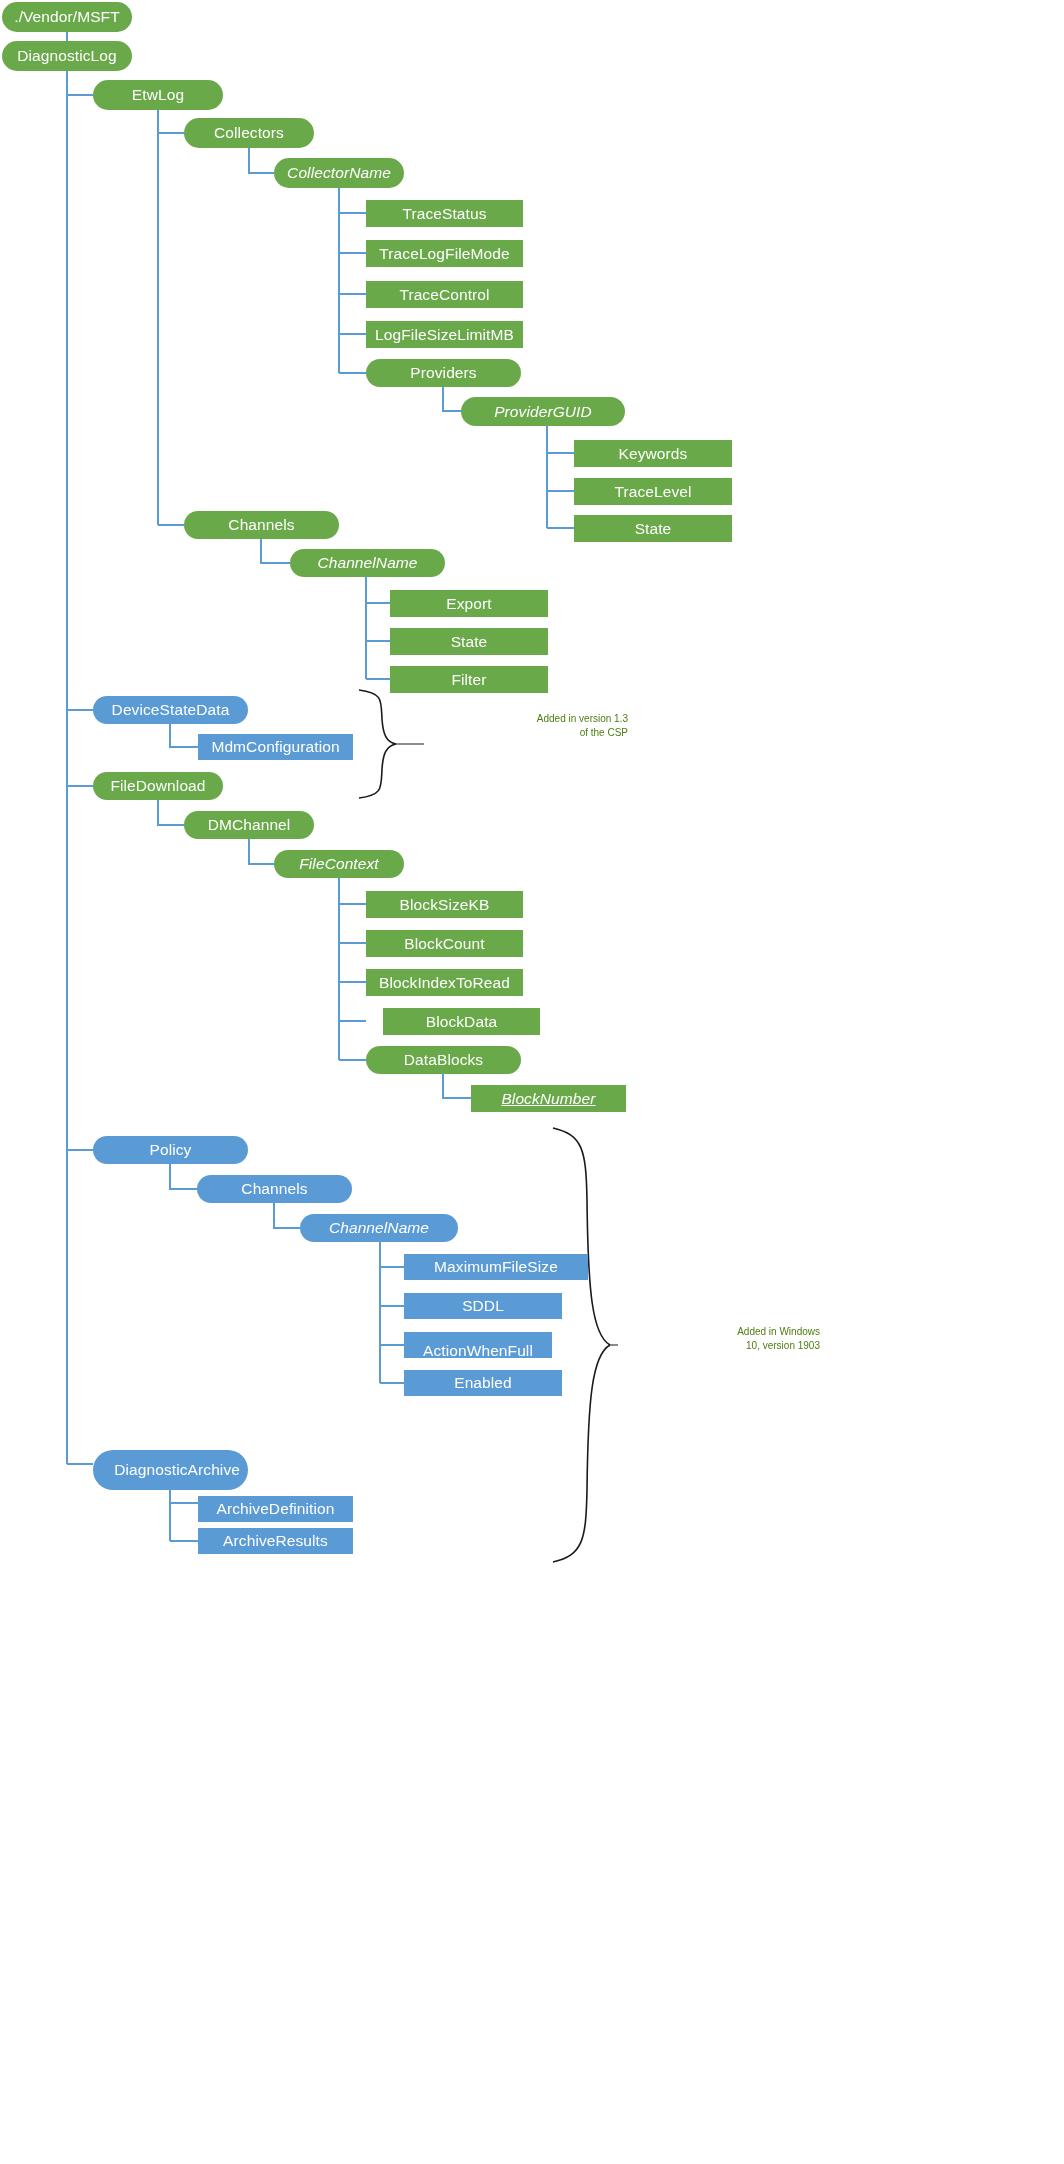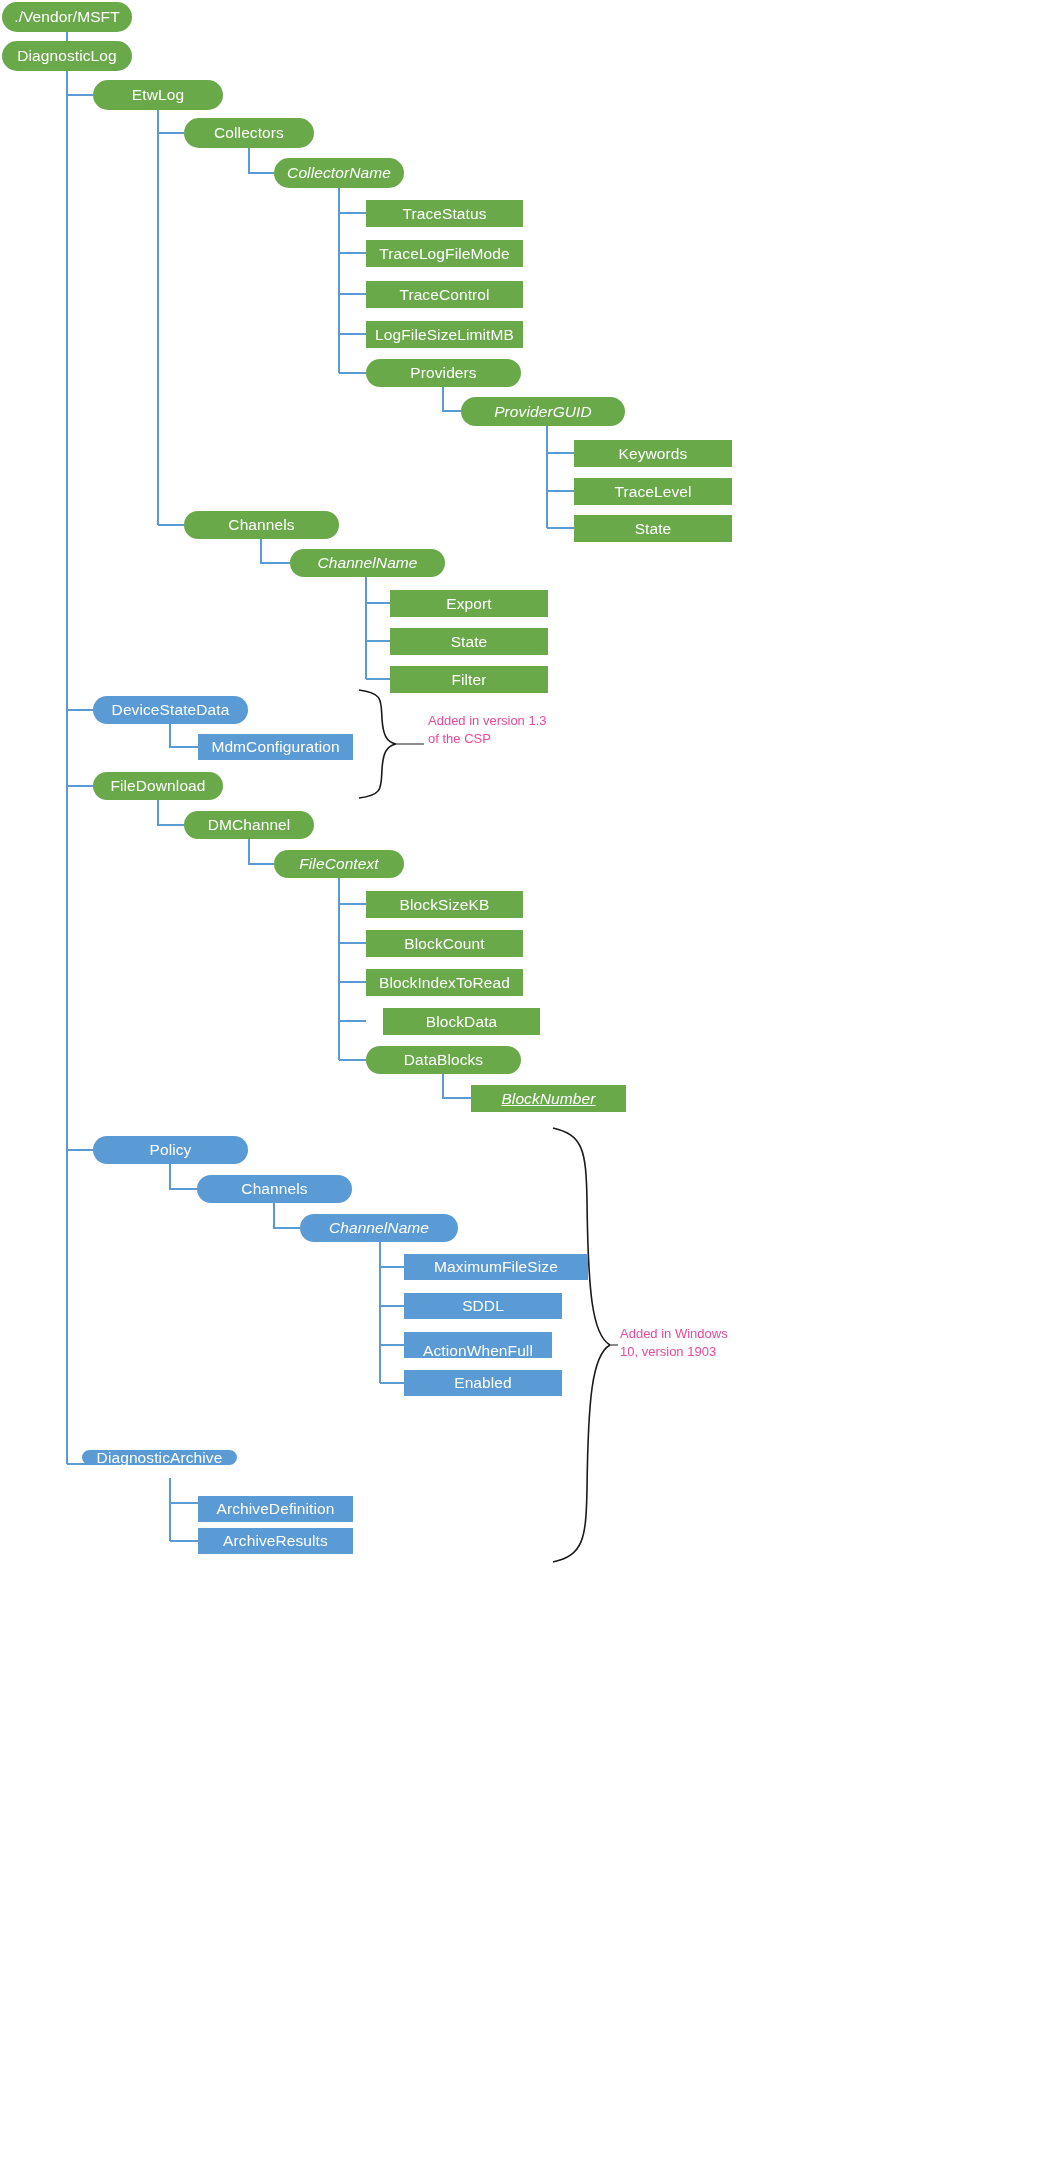--- a/index.html
+++ b/index.html
@@ -32,24 +32,24 @@
     z-index: 5;
   }
   .node.green { background: #6aa94a; }
   .node.blue  { background: #5b9bd5; }
   .node.round { border-radius: 999px; }
   .node.sq    { border-radius: 0; }
   .node.italic { font-style: italic; }
 
   .ann-text {
     position: absolute;
-    color: #ec4899;
-    font-size: 13px;
+    color: #4d7c0f;
+    font-size: 10px;
     line-height: 1.35;
-    text-align: left;
+    text-align: right;
     z-index: 6;
   }
 </style>
 </head>
 <body>
 
 <div id="canvas">
 
   <svg width="1064" height="2164" style="position:absolute;left:0;top:0;z-index:1;">
     <g stroke="#5b9bd5" stroke-width="2.2" fill="none" shape-rendering="crispEdges">
@@ -244,21 +244,21 @@
       </div>
       <div class="node blue sq" style="left: 404px; top: 1293px; width: 158px; height: 26px;">
         <span>SDDL</span>
       </div>
       <div class="node blue sq" style="left: 404px; top: 1332px; width: 148px; height: 26px; align-items: flex-end;">
         <span>ActionWhenFull</span>
       </div>
       <div class="node blue sq" style="left: 404px; top: 1370px; width: 158px; height: 26px;">
         <span>Enabled</span>
       </div>
-      <div class="node blue round" style="left: 82px; top: 1450px; width: 155px; height: 15px;">
+      <div class="node blue round" style="left: 93px; top: 1450px; width: 155px; height: 40px; justify-content: flex-end;">
         <span>DiagnosticArchive</span>
       </div>
       <div class="node blue sq" style="left: 198px; top: 1496px; width: 155px; height: 26px;">
         <span>ArchiveDefinition</span>
       </div>
       <div class="node blue sq" style="left: 198px; top: 1528px; width: 155px; height: 26px;">
         <span>ArchiveResults</span>
       </div>
     </div>
 

